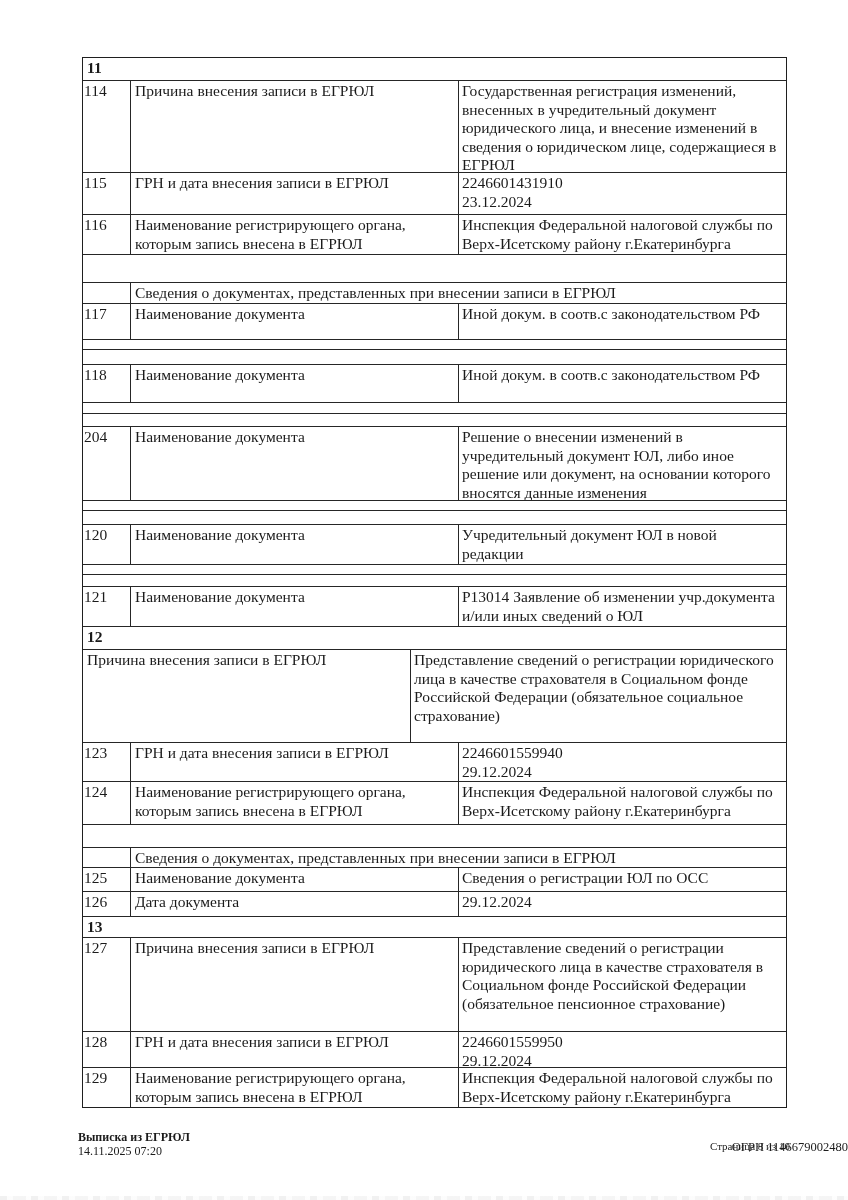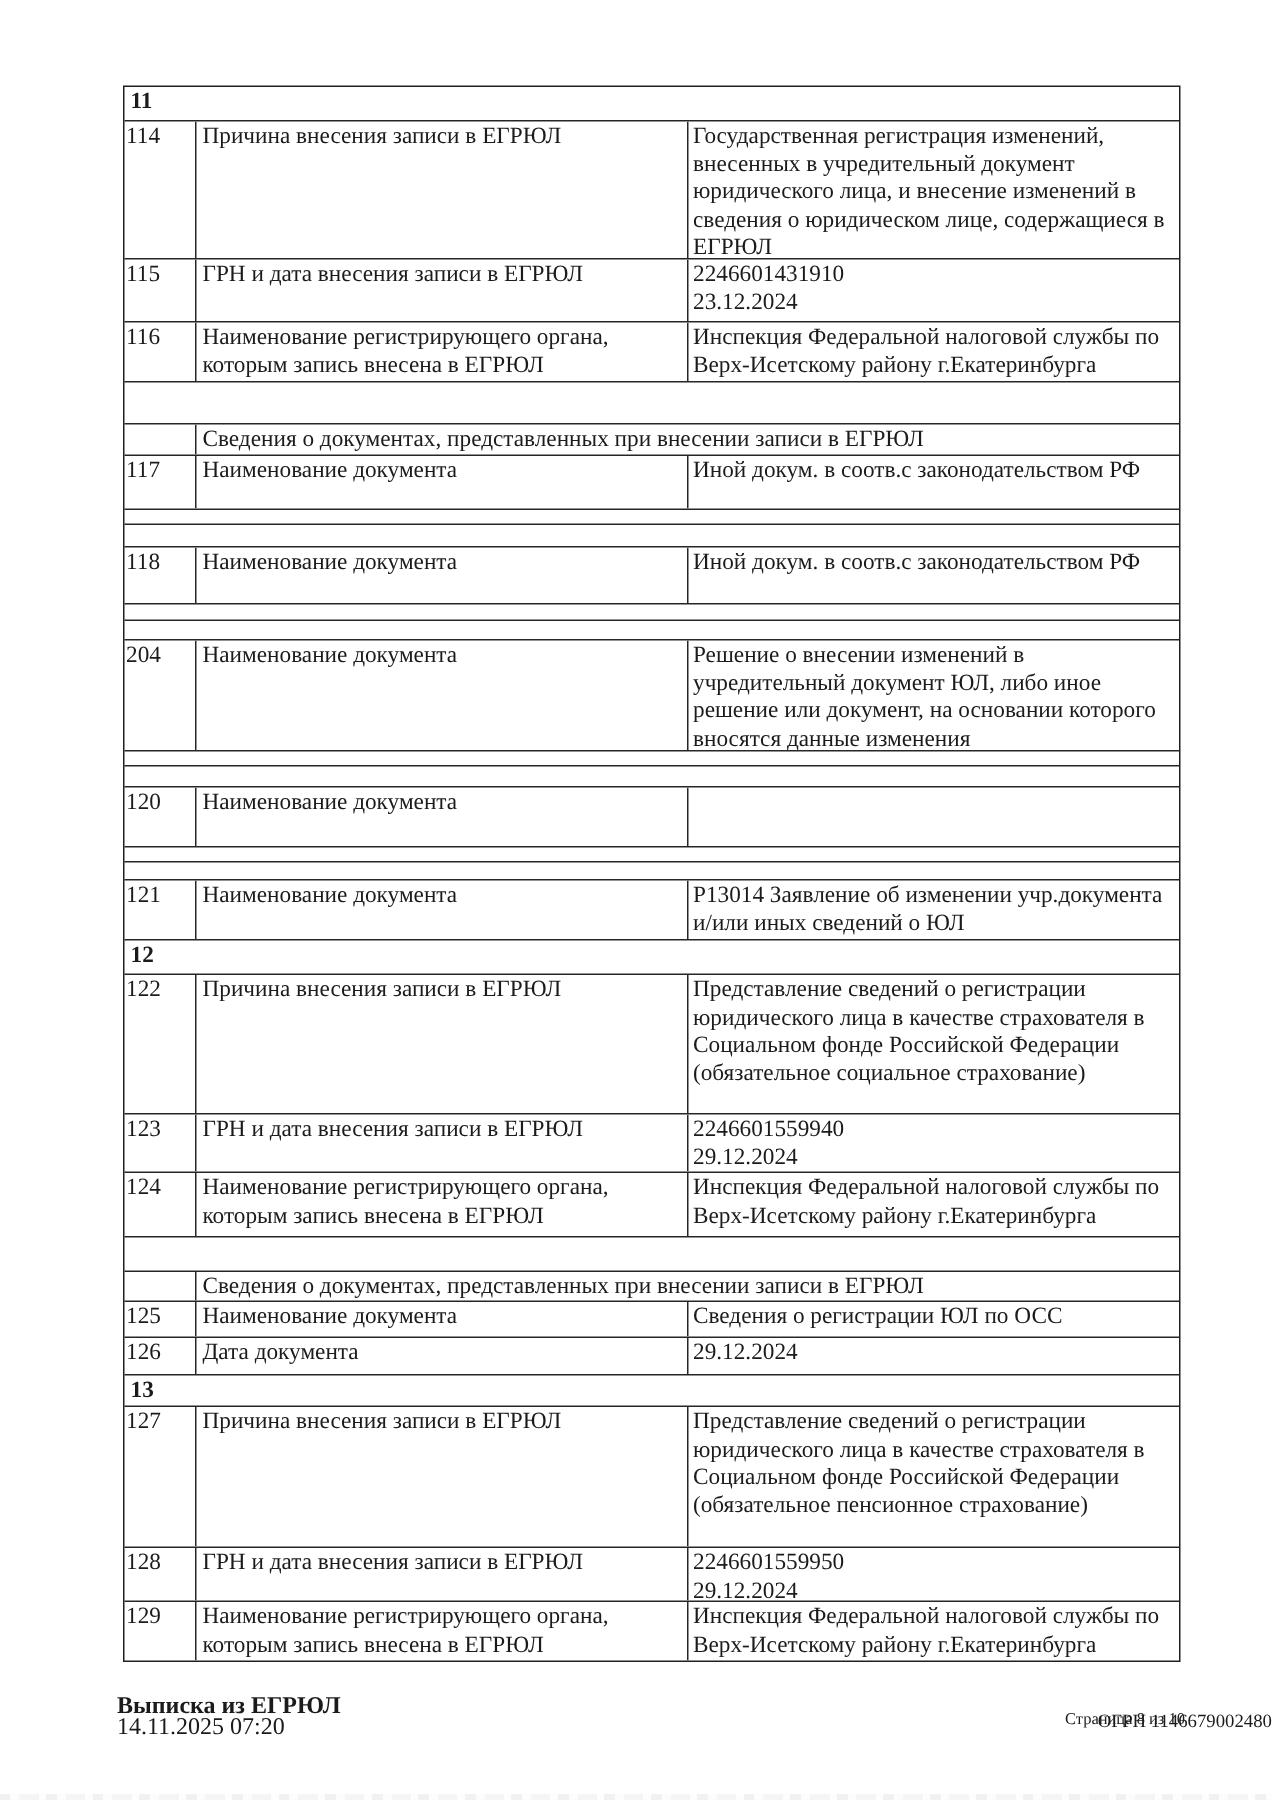--- a/index.html
+++ b/index.html
@@ -59,21 +59,21 @@
   .tr.docshdr .td.merged{
     flex:1 1 auto;
     border-right:none;
   }
   .tr.spacer .td{
     flex:1 1 auto;
     border-right:none;
   }
   .footer-left{
     position:absolute;left:78px;top:1131px;
-    font-size:16px;line-height:13.5px;
+    font-size:12px;line-height:13.5px;
   }
   .footer-left .l1{font-weight:bold;}
   .footer-center{
     position:absolute;left:0;top:1140px;width:848px;
     text-align:right;font-size:12.5px;
   }
   .footer-right{
     position:absolute;right:58px;top:1140px;
     font-size:11px;text-align:right;
   }
@@ -159,41 +159,41 @@
     <div class="tr spacer" style="height:10px">
         <div class="td"></div>
       </div>
     <div class="tr spacer" style="height:14px">
         <div class="td"></div>
       </div>
 
     <div class="tr" style="height:40px">
       <div class="td num">120</div>
       <div class="td field">Наименование документа</div>
+      <div class="td value">Учредительный документ ЮЛ в новой редакции</div>
     </div>
 
     <div class="tr spacer" style="height:10px">
         <div class="td"></div>
       </div>
     <div class="tr spacer" style="height:12px">
         <div class="td"></div>
       </div>
 
     <div class="tr" style="height:40px">
       <div class="td num">121</div>
       <div class="td field">Наименование документа</div>
       <div class="td value">Р13014 Заявление об изменении учр.документа и/или иных сведений о ЮЛ</div>
     </div>
 
     <div class="tr section" style="height:23px">
       <div class="td">12</div>
     </div>
 
     <div class="tr" style="height:93px">
-      <div class="td num">122</div>
       <div class="td field">Причина внесения записи в ЕГРЮЛ</div>
       <div class="td value">Представление сведений о регистрации юридического лица в качестве страхователя в Социальном фонде Российской Федерации (обязательное социальное страхование)</div>
     </div>
 
     <div class="tr" style="height:39px">
       <div class="td num">123</div>
       <div class="td field">ГРН и дата внесения записи в ЕГРЮЛ</div>
       <div class="td value">2246601559940
 29.12.2024</div>
     </div>

